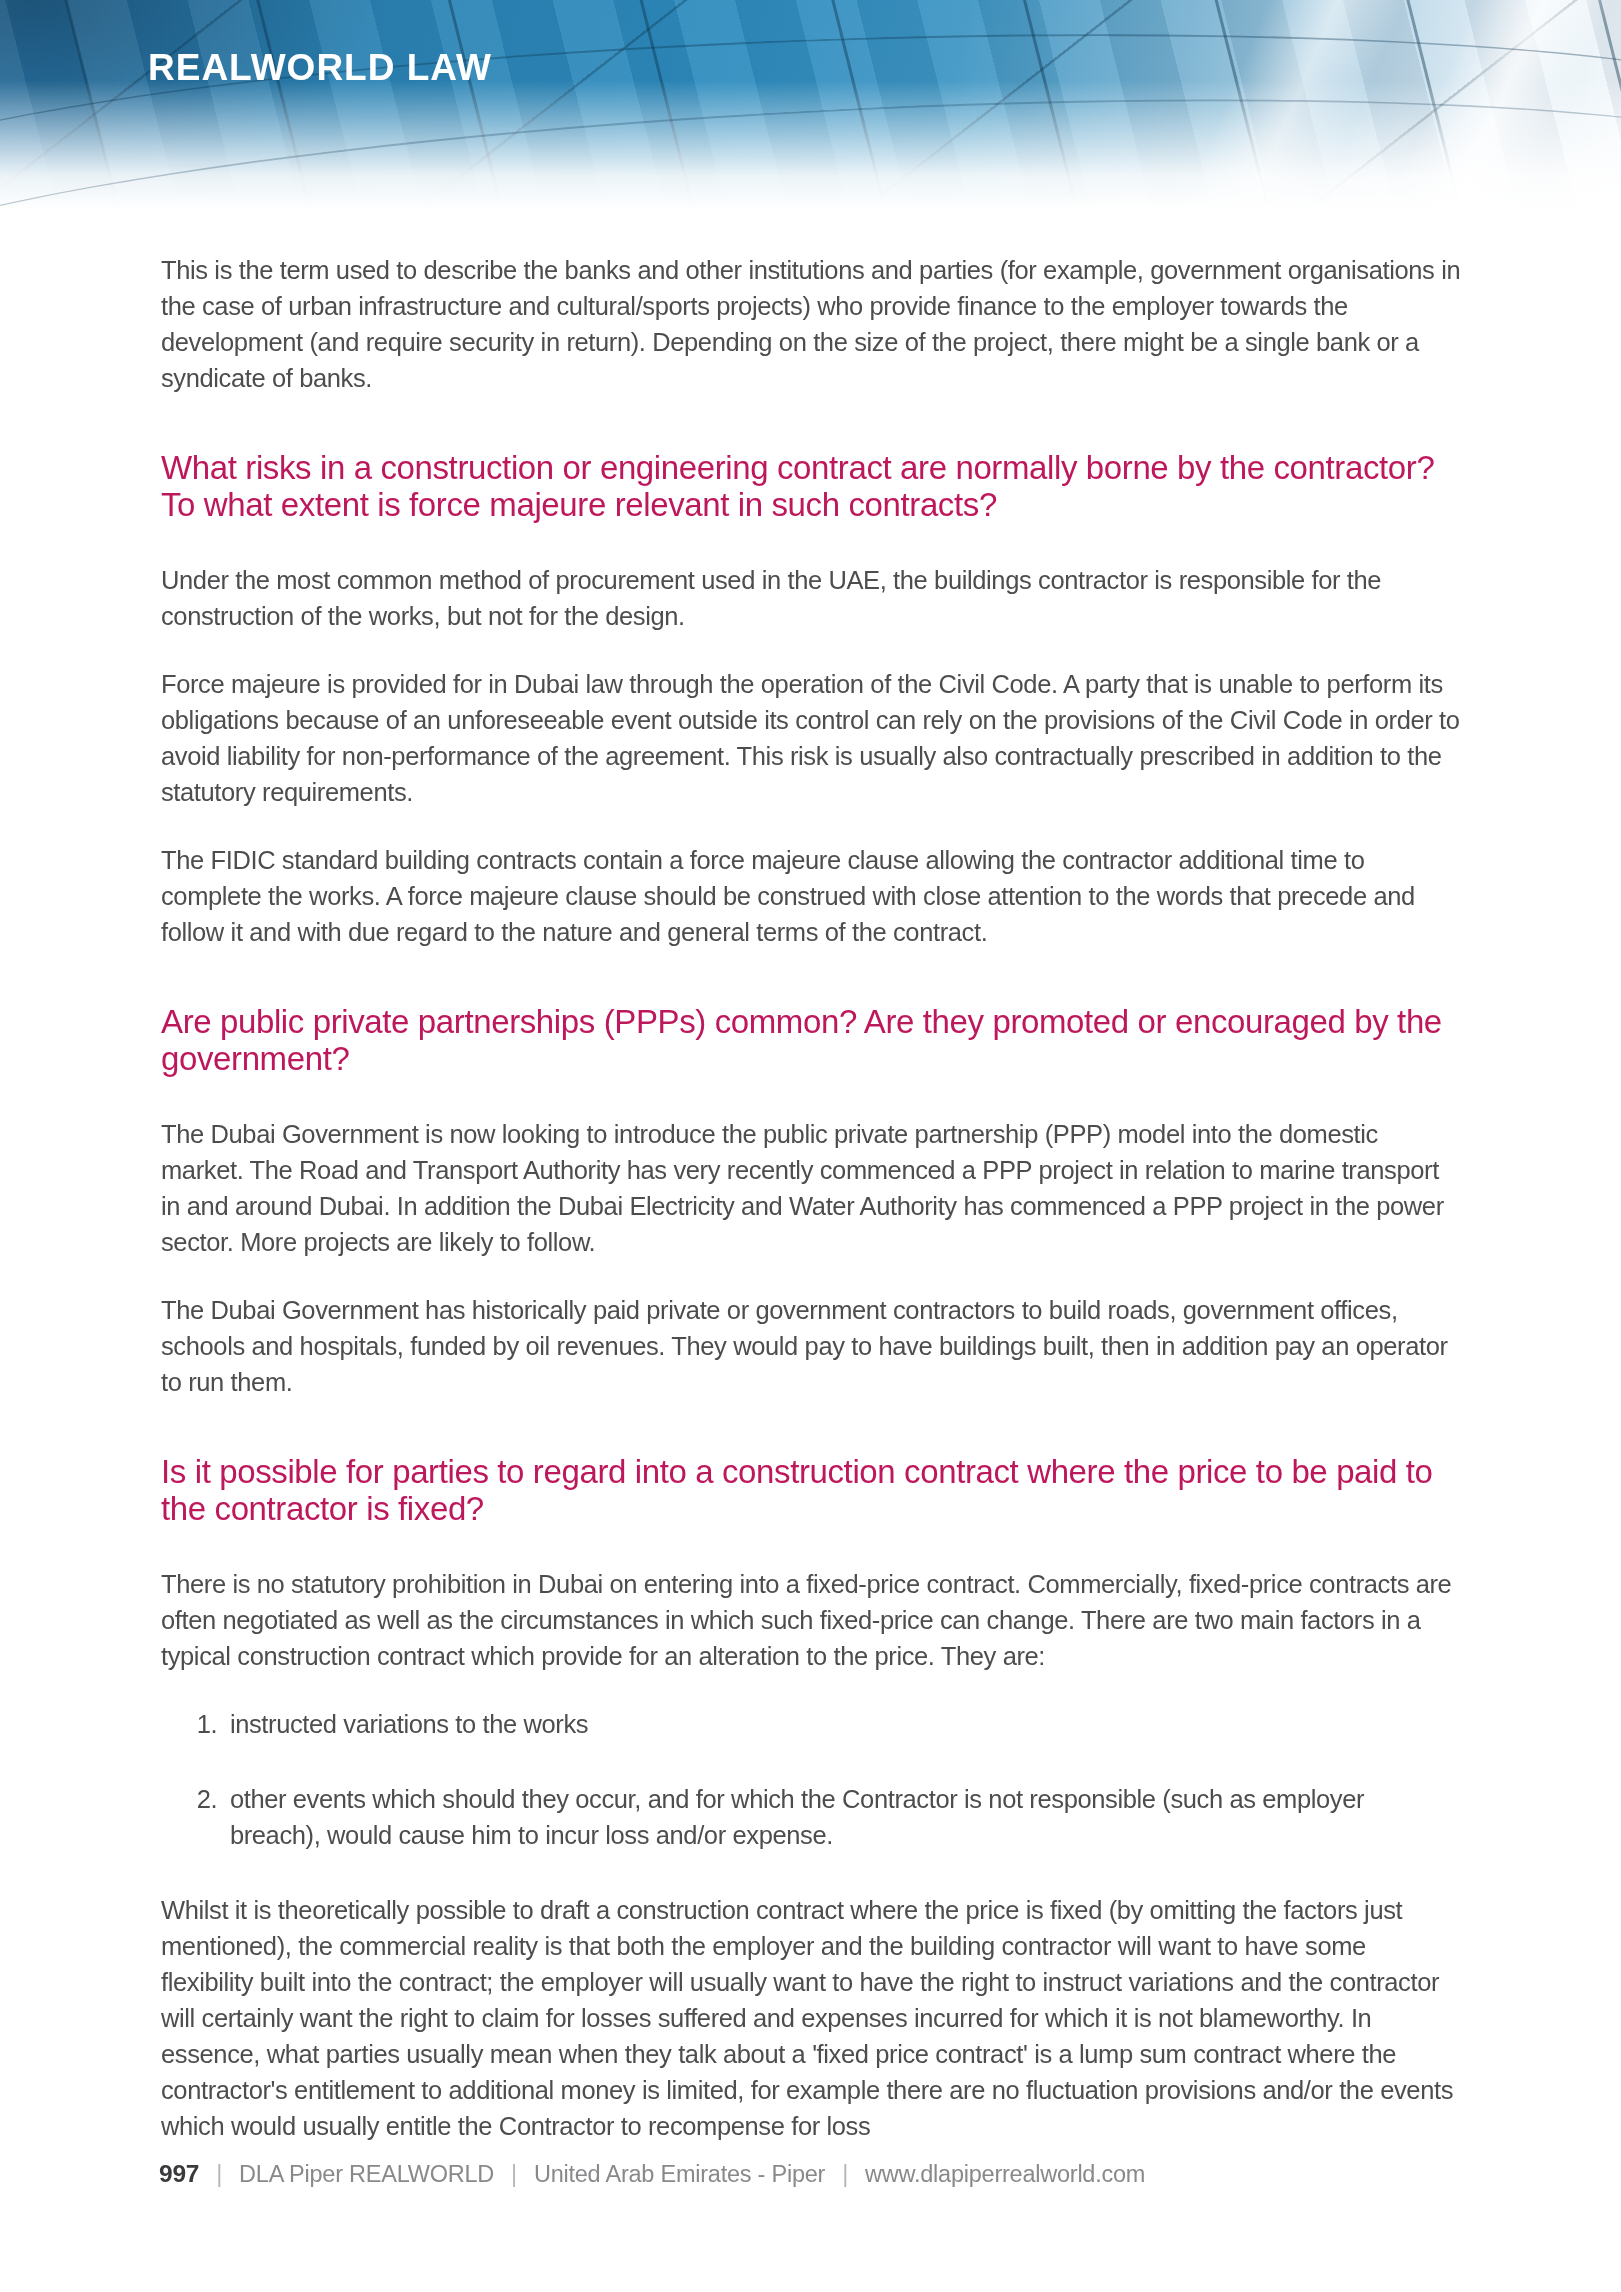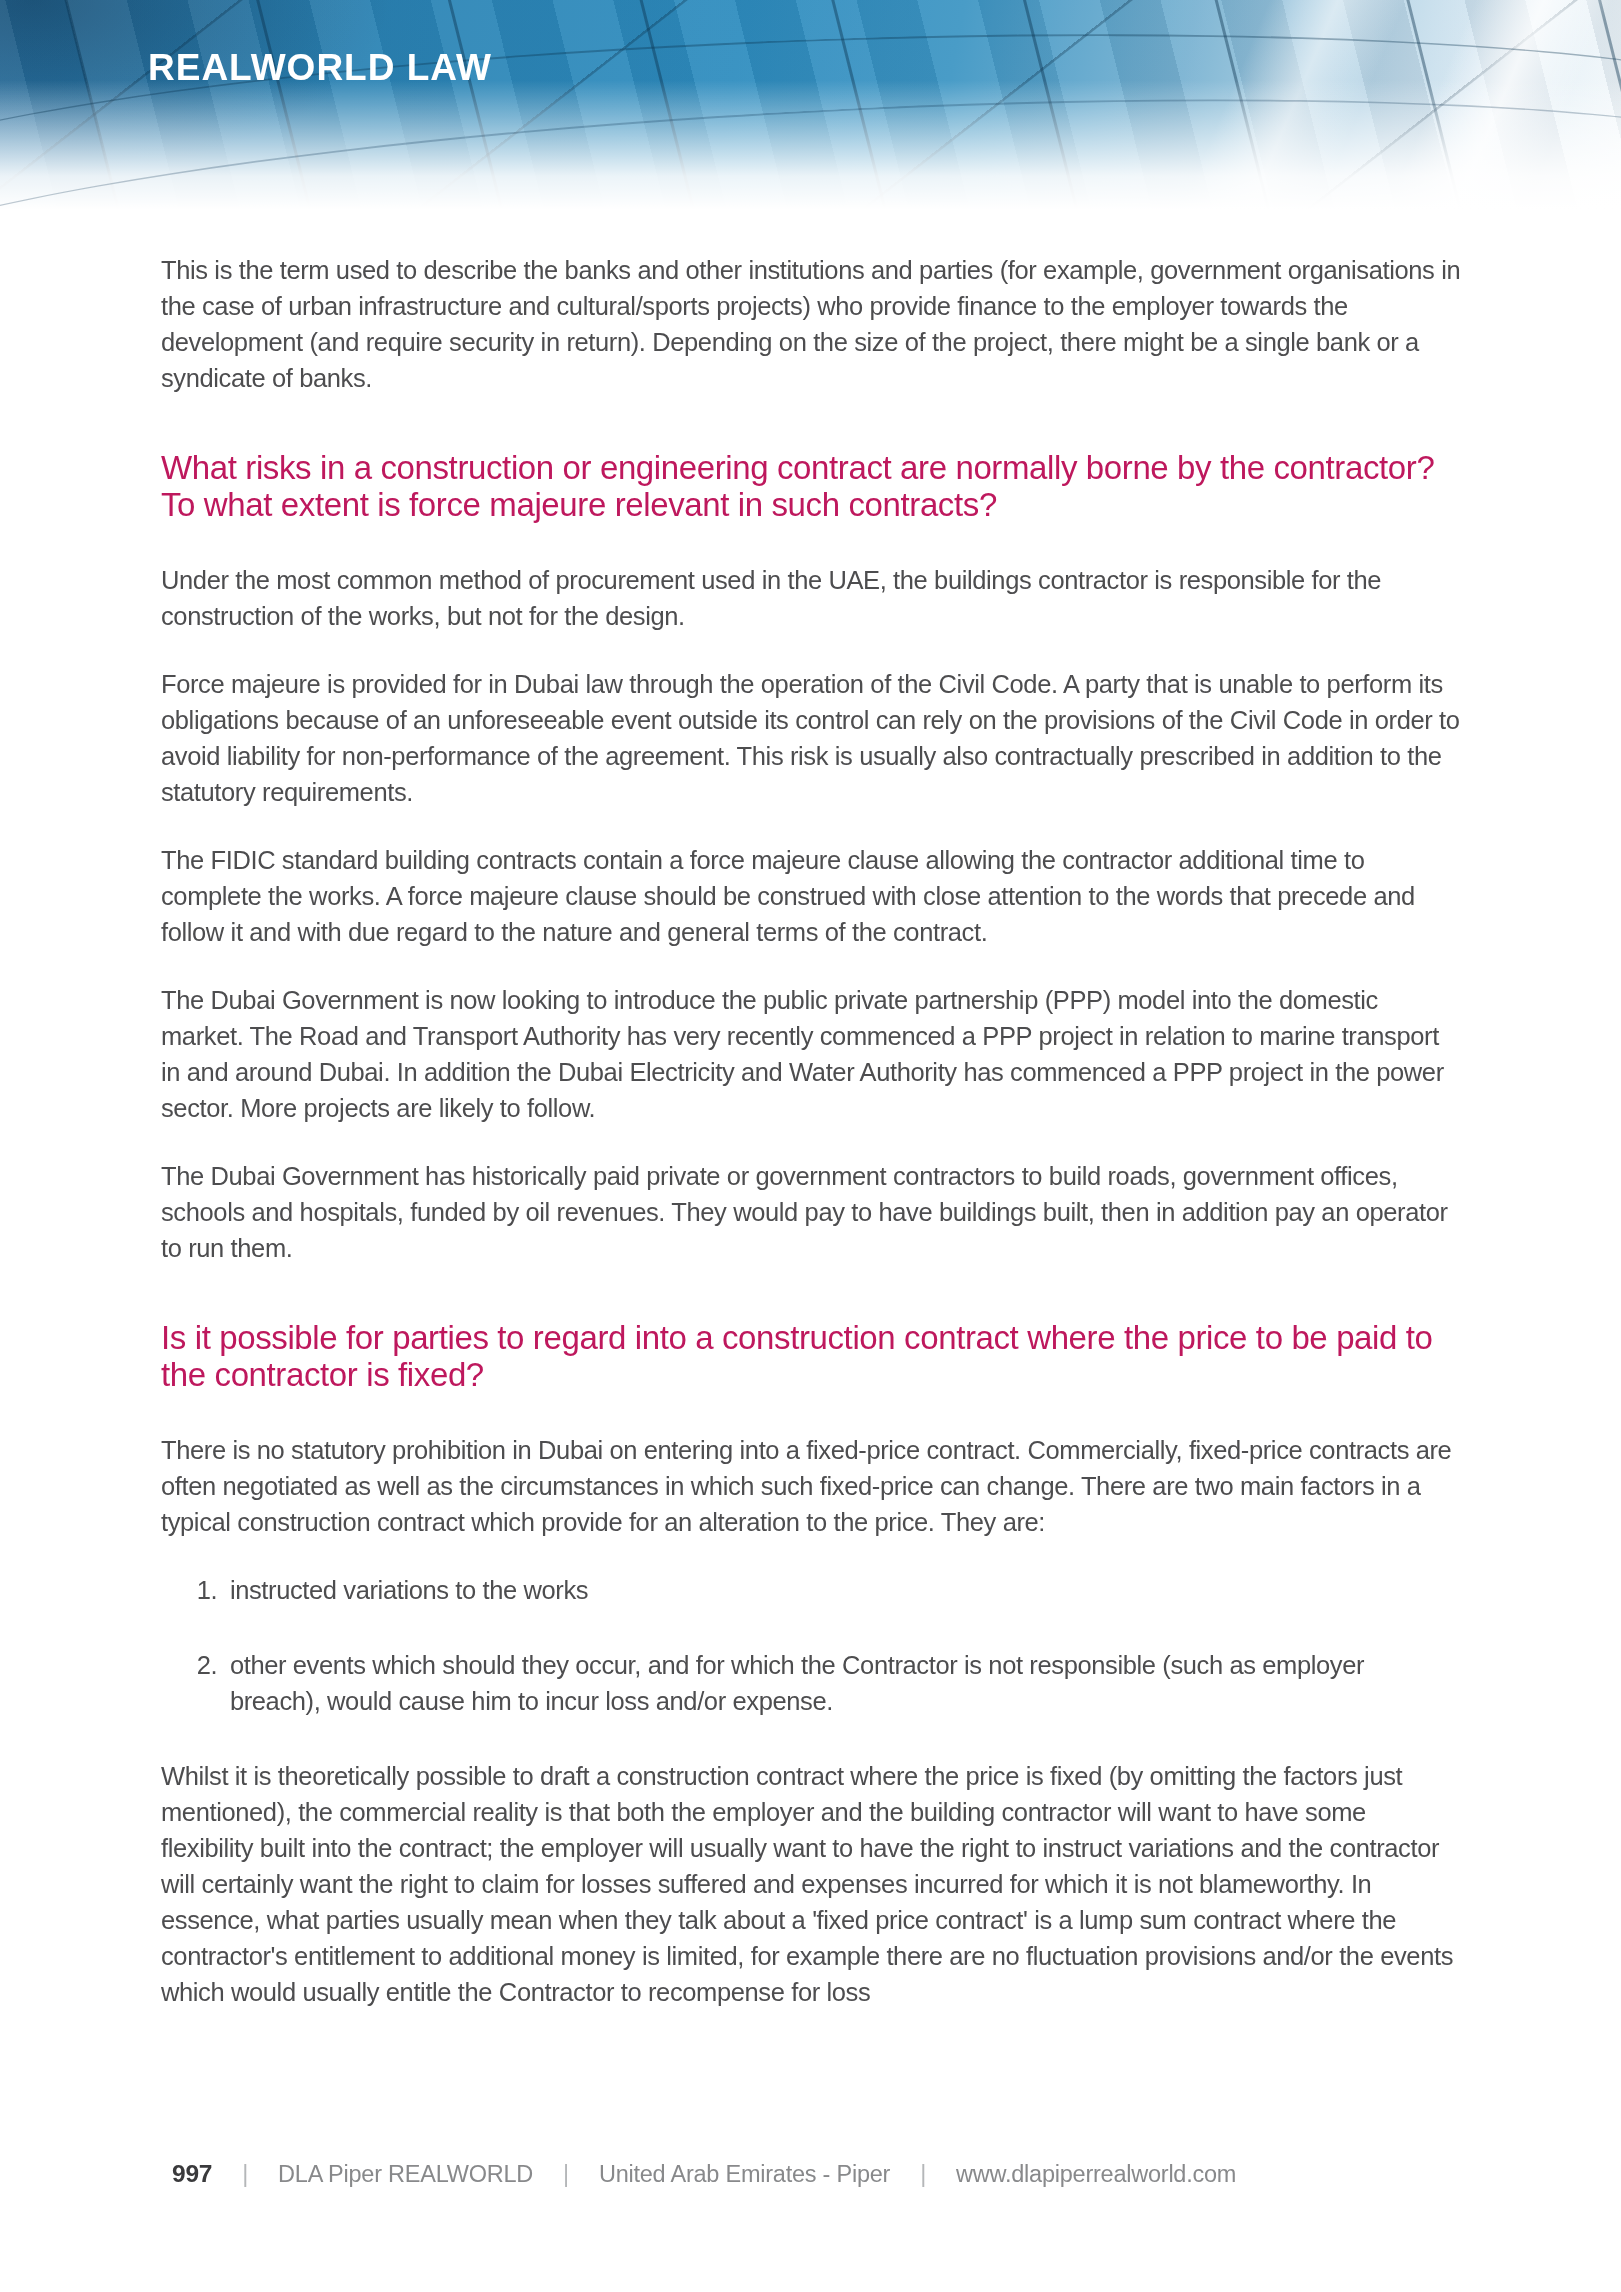--- a/index.html
+++ b/index.html
@@ -82,25 +82,25 @@
   .page-body ol {
     margin: 7.8px 0 39px 0;
     padding-left: 63px;
   }
   .page-body ol li { padding-left: 5.9px; }
   .page-body ol li + li { margin-top: 39px; }
 
   
   .page-footer {
     position: absolute;
-    left: 172px;
+    left: 159px;
     top: 2160px;
     display: flex;
     align-items: baseline;
-    gap: 30px;
+    gap: 17px;
     font-size: 23.5px;
     color: #88898b;
     letter-spacing: -0.01em;
     white-space: nowrap;
   }
   .page-footer .pageno {
     font-weight: bold;
     color: #3a3a3c;
     font-size: 24.5px;
   }
@@ -121,20 +121,21 @@
   <p>This is the term used to describe the banks and other institutions and parties (for example, government organisations in the case of urban infrastructure and cultural/sports projects) who provide finance to the employer towards the development (and require security in return). Depending on the size of the project, there might be a single bank or a syndicate of banks.</p>
 
   <h2>What risks in a construction or engineering contract are normally borne by the contractor? To what extent is force majeure relevant in such contracts?</h2>
 
   <p>Under the most common method of procurement used in the UAE, the buildings contractor is responsible for the construction of the works, but not for the design.</p>
 
   <p>Force majeure is provided for in Dubai law through the operation of the Civil Code. A party that is unable to perform its obligations because of an unforeseeable event outside its control can rely on the provisions of the Civil Code in order to avoid liability for non-performance of the agreement. This risk is usually also contractually prescribed in addition to the statutory requirements.</p>
 
   <p>The FIDIC standard building contracts contain a force majeure clause allowing the contractor additional time to complete the works. A force majeure clause should be construed with close attention to the words that precede and follow it and with due regard to the nature and general terms of the contract.</p>
 
+  <h2>Are public private partnerships (PPPs) common? Are they promoted or encouraged by the government?</h2>
 
   <p>The Dubai Government is now looking to introduce the public private partnership (PPP) model into the domestic market. The Road and Transport Authority has very recently commenced a PPP project in relation to marine transport in and around Dubai. In addition the Dubai Electricity and Water Authority has commenced a PPP project in the power sector. More projects are likely to follow.</p>
 
   <p>The Dubai Government has historically paid private or government contractors to build roads, government offices, schools and hospitals, funded by oil revenues. They would pay to have buildings built, then in addition pay an operator to run them.</p>
 
   <h2>Is it possible for parties to regard into a construction contract where the price to be paid to the contractor is fixed?</h2>
 
   <p>There is no statutory prohibition in Dubai on entering into a fixed-price contract. Commercially, fixed-price contracts are often negotiated as well as the circumstances in which such fixed-price can change. There are two main factors in a typical construction contract which provide for an alteration to the price. They are:</p>
 
   <ol>

